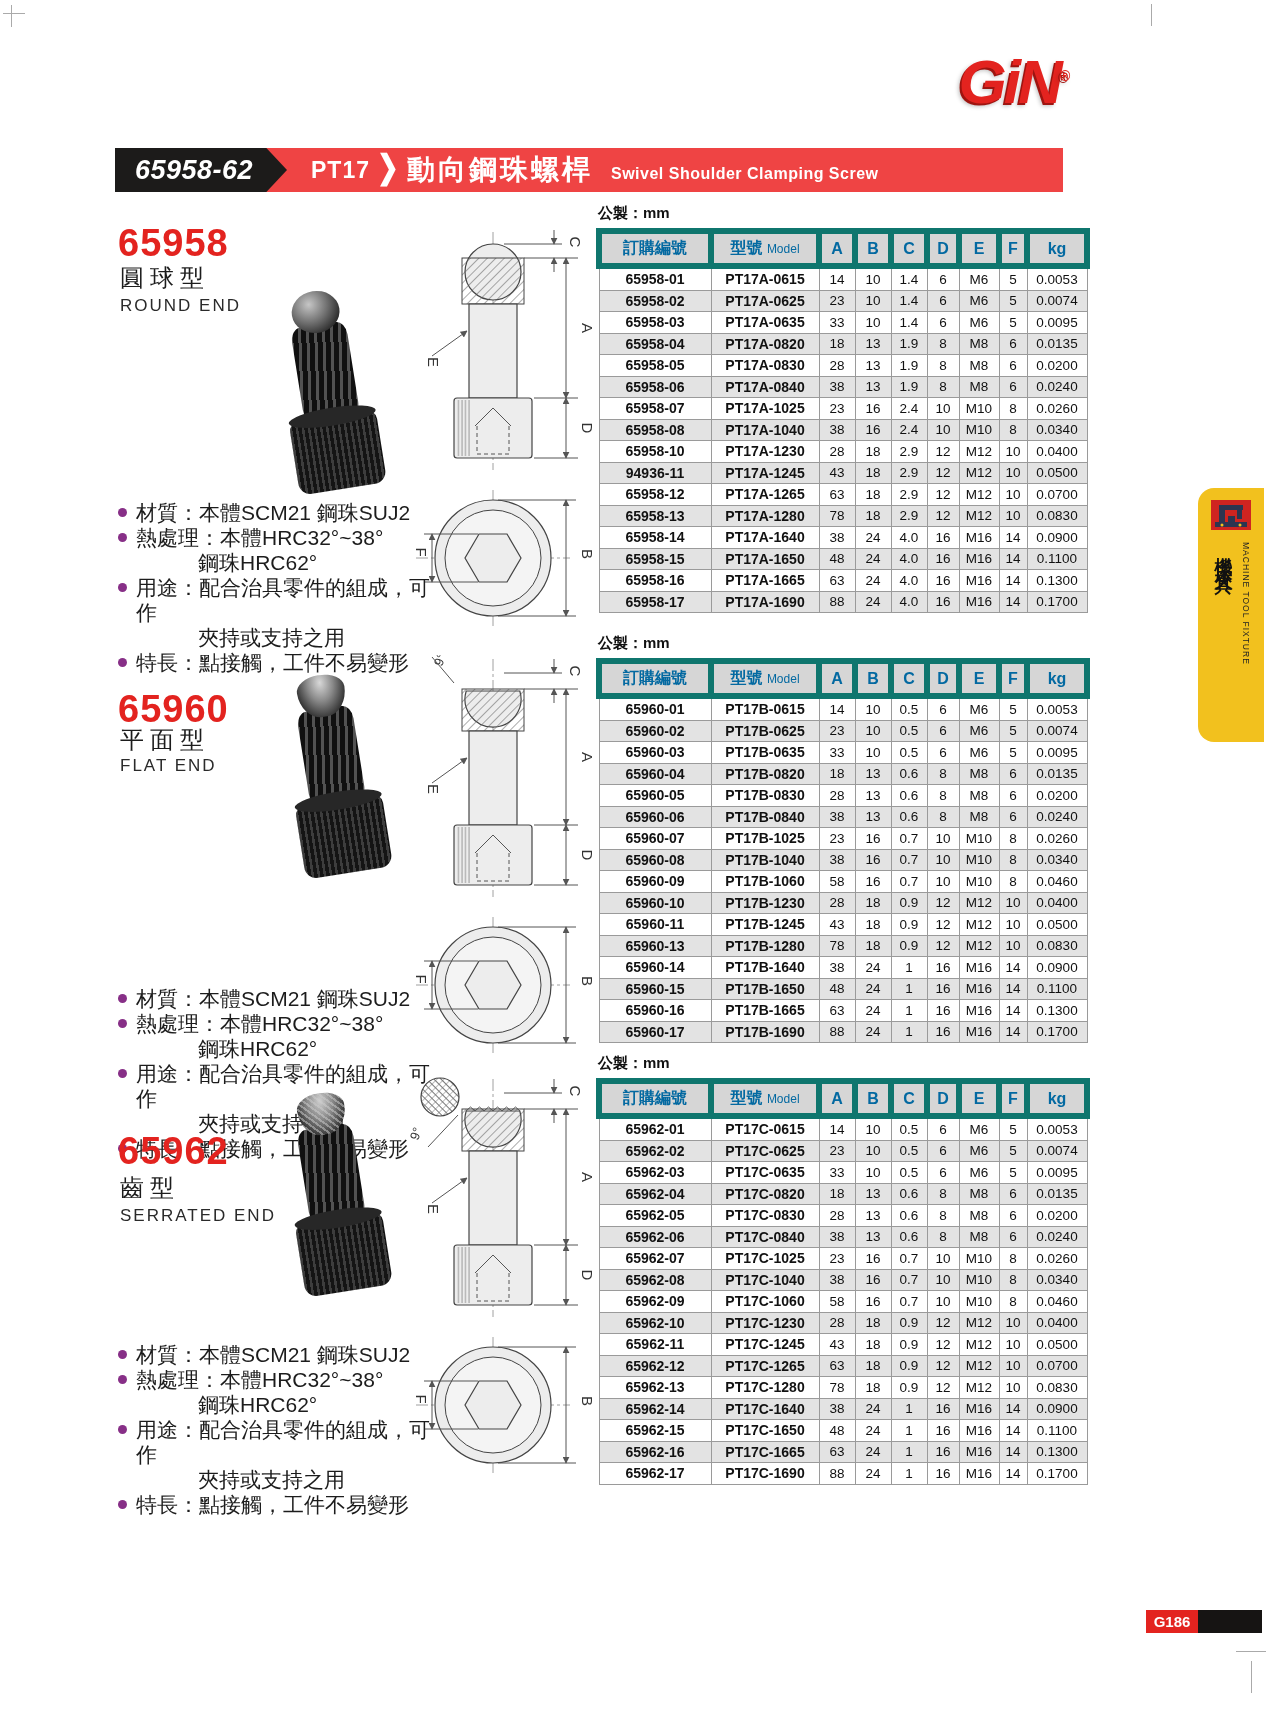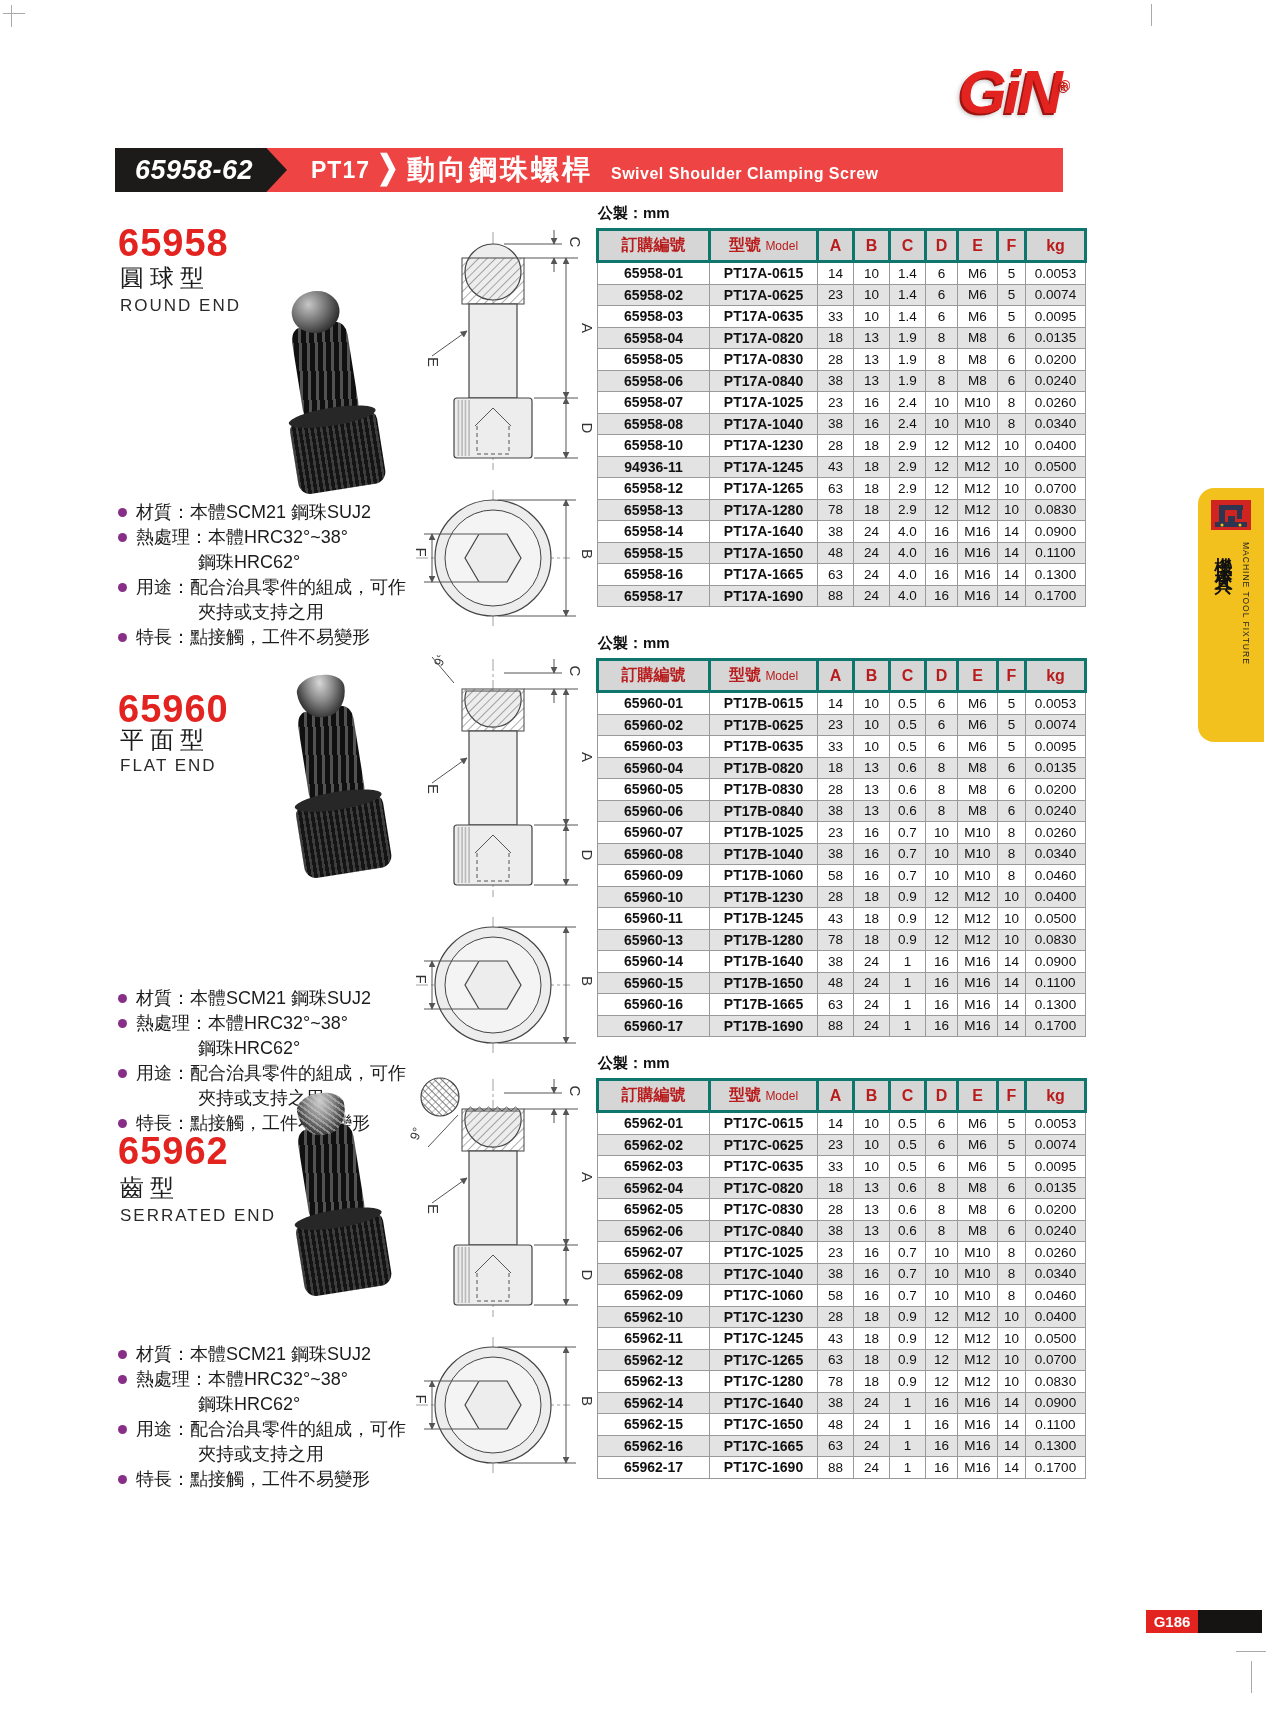--- a/index.html
+++ b/index.html
@@ -1,21 +1,21 @@
 <!DOCTYPE html>
 <html><head>
 <meta charset="utf-8">
 <style>
   html,body{margin:0;padding:0;background:#fff}
   .page{position:relative;width:1280px;height:1712px;background:#fff;overflow:hidden;
         font-family:"Liberation Sans",sans-serif;color:#111}
   
   .mark{position:absolute;background:#aaa}
   
-  .logo{position:absolute;left:860px;top:56px;width:210px;text-align:right;
+  .logo{position:absolute;left:860px;top:46px;width:210px;text-align:right;
         font-size:62px;font-weight:bold;font-style:italic;letter-spacing:-3px;color:#e3231f;
         text-shadow:-2px 2px 0 #9e1410, -3px 3px 4px rgba(0,0,0,.25)}
   .logo sup{font-size:14px;letter-spacing:0}
   
   .banner{position:absolute;left:115px;top:148px;width:948px;height:44px;background:#ef4444;
           display:flex;align-items:center}
   .banner-black{position:absolute;left:0;top:0;width:172px;height:44px;background:#1c1b1a;
                 clip-path:polygon(0 0,88% 0,100% 50%,88% 100%,0 100%);
                 display:flex;align-items:center;justify-content:center}
   .banner-black span{color:#fff;font-size:27px;font-weight:bold;font-style:italic;letter-spacing:.5px;padding-right:14px}
@@ -36,28 +36,28 @@
          background:radial-gradient(ellipse at 50% 18%,#d8d8d8,#8a8a8a 38%,#222 82%)}
   .tip-serr{border-radius:24px 24px 22px 22px/15px 15px 28px 28px;
          background:repeating-linear-gradient(45deg,rgba(205,205,205,.5) 0 2px,rgba(0,0,0,0) 2px 5px),
                     radial-gradient(ellipse at 50% 18%,#cfcfcf,#8a8a8a 38%,#222 82%)}
   .p-shaft{width:56px;height:96px;margin:0 auto;border-radius:10px/14px;
          background:repeating-linear-gradient(97deg,#525252 0 3px,#101010 3px 8px)}
   .p-head{position:relative;width:88px;height:74px;margin:-4px auto 0;border-radius:10px 10px 12px 12px;
          background:repeating-linear-gradient(90deg,#3d3d3d 0 2.5px,#141414 2.5px 6px)}
   .p-head::before{content:"";position:absolute;left:0;top:-8px;width:100%;height:18px;border-radius:50%;background:#272727}
   
-  .bullets{position:absolute;left:118px;width:320px;font-size:18px;line-height:25px;color:#1c1c1c}
+  .bullets{position:absolute;left:118px;width:320px;font-size:21px;line-height:25px;color:#1c1c1c}
   .b-line{display:flex}
   .b-line .dot{flex:none;width:9px;height:9px;border-radius:50%;background:#872f87;margin:8px 9px 0 0}
   .b-cont{padding-left:80px}
   
   .unit{position:absolute;left:598px;font-size:15px;font-weight:bold;color:#111}
   table.spec{position:absolute;left:596px;width:488px;border-collapse:collapse;table-layout:fixed;background:#fff}
-  .spec th{background:#d6d6d6;border:3px solid #0f766e;font-size:16px;font-weight:bold;padding:4px 0;color:#b91c1c}
+  .spec th{background:#d6d6d6;border:6px solid #0f766e;font-size:16px;font-weight:bold;padding:4px 0;color:#0369a1}
   .spec th .me{font-size:12px;font-weight:normal}
   .spec td{border:1px solid #9a9a9a;font-size:13.5px;text-align:center;padding:1px 0;height:18.5px;color:#111}
   .spec tbody tr:nth-child(even) td{background:#e3e3e3}
   .spec td.b{font-weight:bold;font-size:14px}
   
   svg.draw{position:absolute}
   .part{fill:#ededed;stroke:#444;stroke-width:1.2}
   .thin{stroke:#555;stroke-width:1;fill:none}
   .dash{stroke:#555;stroke-width:1;fill:none;stroke-dasharray:4 3}
   .cl{stroke:#888;stroke-width:.8;fill:none;stroke-dasharray:12 3 3 3}

